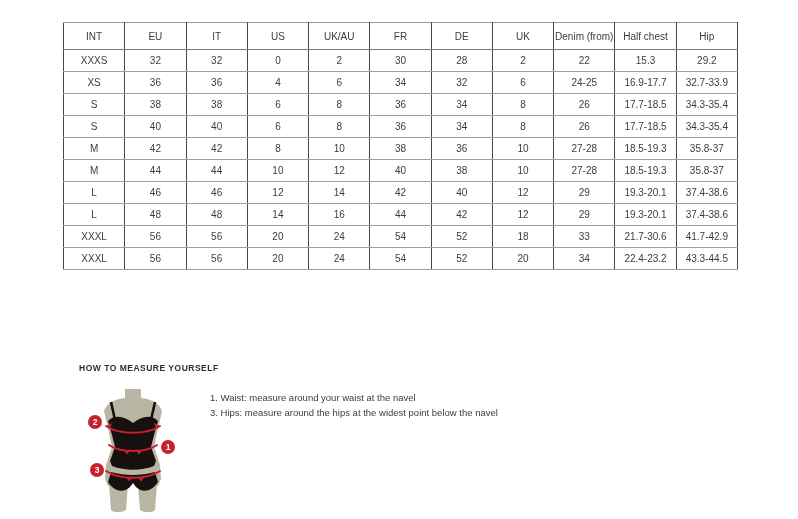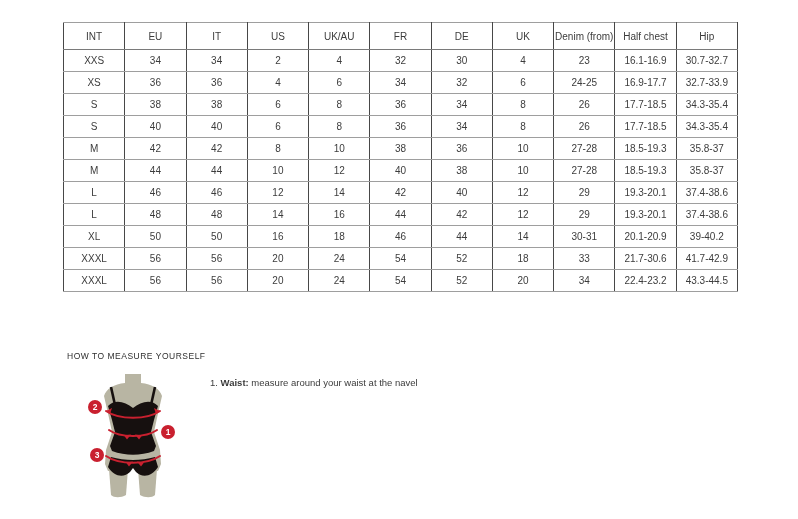--- a/index.html
+++ b/index.html
@@ -25,28 +25,28 @@
     border-bottom:1px solid #9e9e9e;
     text-align:center; vertical-align:middle;
     padding:0; font-weight:normal;
   }
   table.size-chart thead th { height:26px; border-bottom:1px solid #7a7a7a; }
   table.size-chart tbody td { height:21px; }
 
   
   .measure { position:absolute; left:63px; top:347px; width:680px; }
   .measure h3 {
-    margin:4px; font-size:8.5px; letter-spacing:0.5px;
-    font-weight:normal; color:#2e2e2e;
+    margin:16px; font-size:8.5px; letter-spacing:0.5px;
+    font-weight:bold; color:#2e2e2e;
   }
   .measure-body { display:flex; align-items:flex-start; margin-top:13px; }
   .figure-wrap { width:110px; height:128px; margin-left:15px; flex:none; }
   .steps { list-style:none; margin:1px 0 0 22px; padding:0; font-size:9.5px; color:#3c3c3c; }
   .steps li { line-height:15px; white-space:nowrap; }
-  .steps .step-label { font-weight:bold; }
+  .steps .step-label { font-weight:normal; }
 </style>
 </head>
 <body>
 
 <div class="page">
 
   <table class="size-chart">
     <thead>
         <tr>
           <th>INT</th>
@@ -57,31 +57,31 @@
           <th>FR</th>
           <th>DE</th>
           <th>UK</th>
           <th>Denim (from)</th>
           <th>Half chest</th>
           <th>Hip</th>
         </tr>
       </thead>
     <tbody>
         <tr>
-          <td>XXS</td>
-          <td>34</td>
-          <td>34</td>
+          <td>XXXS</td>
+          <td>32</td>
+          <td>32</td>
+          <td>0</td>
           <td>2</td>
-          <td>4</td>
-          <td>32</td>
           <td>30</td>
-          <td>4</td>
-          <td>23</td>
-          <td>16.1-16.9</td>
-          <td>30.7-32.7</td>
+          <td>28</td>
+          <td>2</td>
+          <td>22</td>
+          <td>15.3</td>
+          <td>29.2</td>
         </tr>
         <tr>
           <td>XS</td>
           <td>36</td>
           <td>36</td>
           <td>4</td>
           <td>6</td>
           <td>34</td>
           <td>32</td>
           <td>6</td>
@@ -159,33 +159,20 @@
           <td>48</td>
           <td>48</td>
           <td>14</td>
           <td>16</td>
           <td>44</td>
           <td>42</td>
           <td>12</td>
           <td>29</td>
           <td>19.3-20.1</td>
           <td>37.4-38.6</td>
-        </tr>
-        <tr>
-          <td>XL</td>
-          <td>50</td>
-          <td>50</td>
-          <td>16</td>
-          <td>18</td>
-          <td>46</td>
-          <td>44</td>
-          <td>14</td>
-          <td>30-31</td>
-          <td>20.1-20.9</td>
-          <td>39-40.2</td>
         </tr>
         <tr>
           <td>XXXL</td>
           <td>56</td>
           <td>56</td>
           <td>20</td>
           <td>24</td>
           <td>54</td>
           <td>52</td>
           <td>18</td>
@@ -267,17 +254,21 @@
             <text x="19" y="84" fill="#ffffff">3</text>
           </g>
         </svg>
       </div>
 
       <ol class="steps">
         <li>
           <span>1.</span>
           <span class="step-label">Waist:</span><span> measure around your waist at the navel</span>
         </li>
+        <li>
+          <span>3.</span>
+          <span class="step-label">Hips:</span><span> measure around the hips at the widest point below the navel</span>
+        </li>
       </ol>
 
     </div>
   </section>
 </div>
 
 </body></html>

